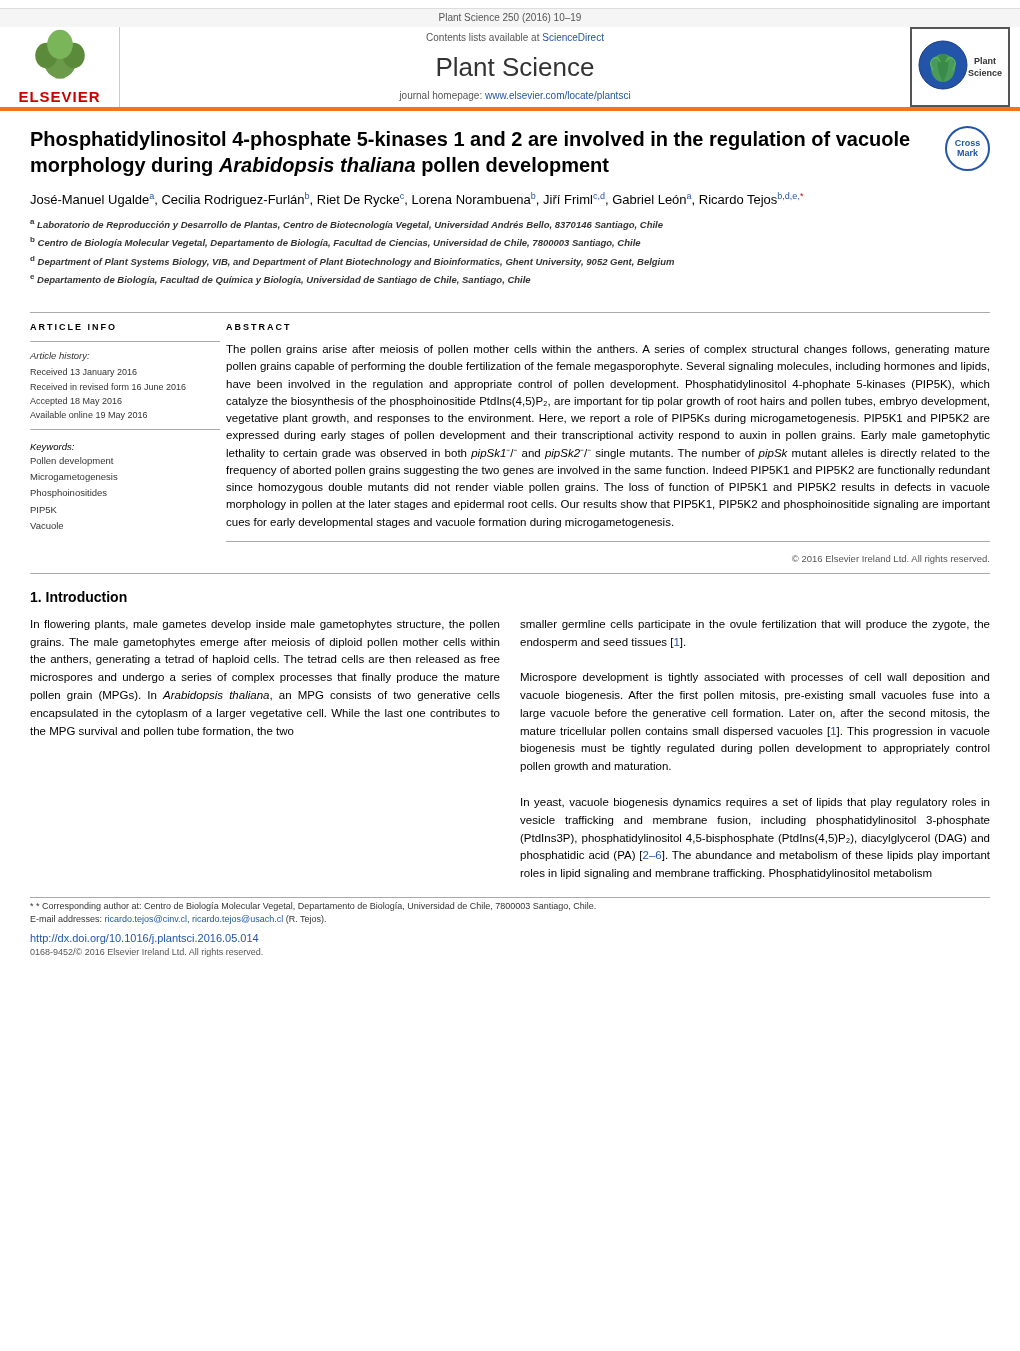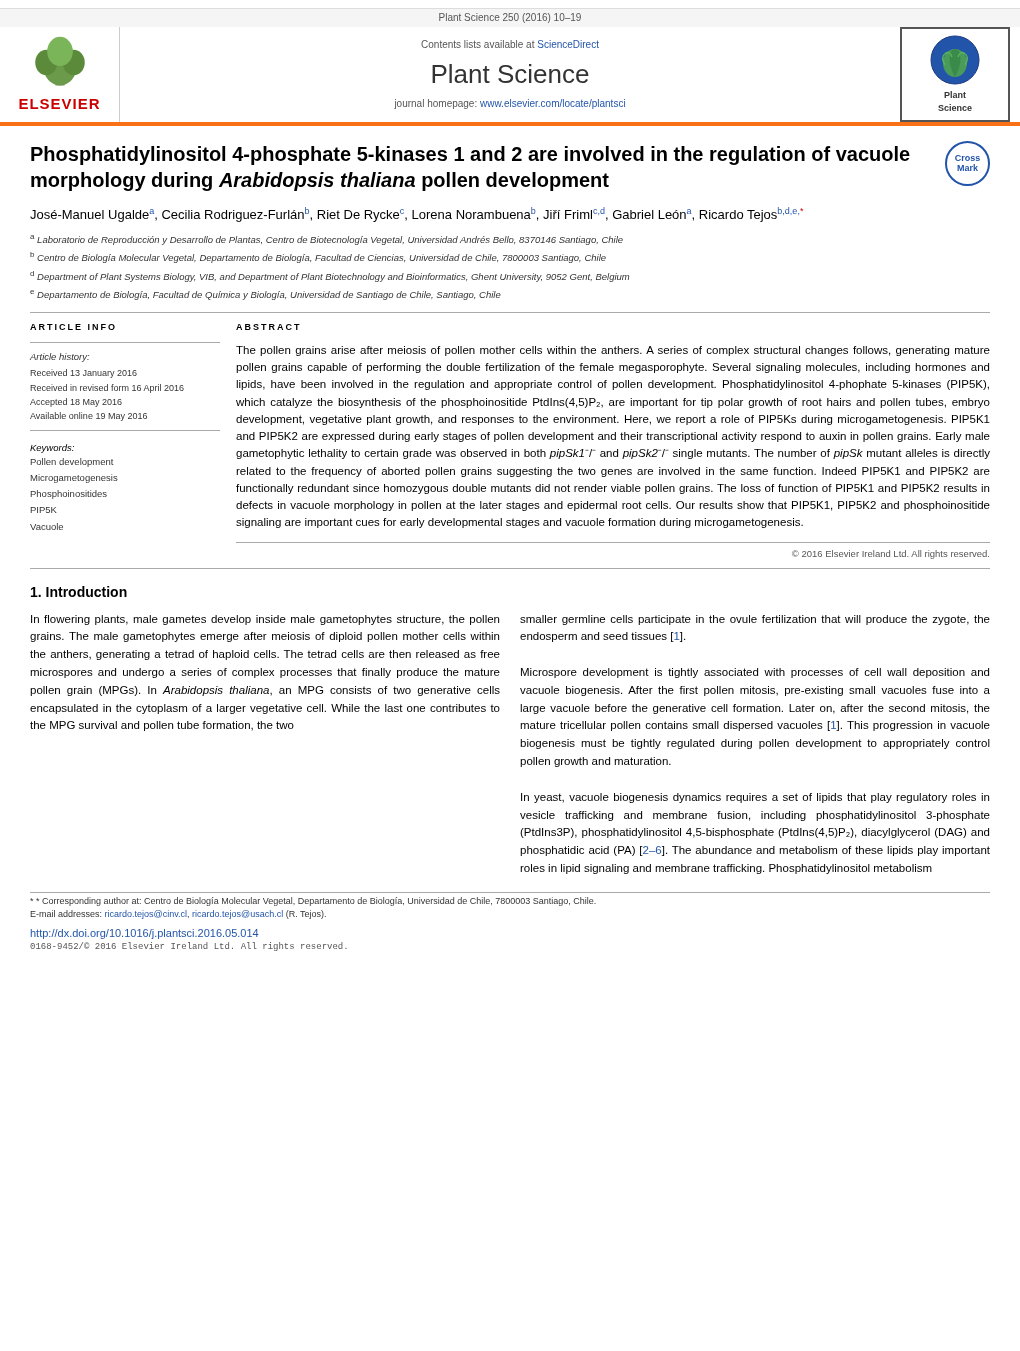--- a/index.html
+++ b/index.html
@@ -75,24 +75,24 @@
     .homepage-link {
       font-size: 10px;
       color: #555;
       font-family: Arial, sans-serif;
     }
     .homepage-link a {
       color: #2255aa;
       text-decoration: none;
     }
     .journal-logo-box {
-      width: 110px;
+      width: 100px;
       border: 2px solid #555;
       display: flex;
-      flex-direction: column;
+      flex-direction: row;
       align-items: center;
       justify-content: center;
       padding: 6px;
       flex-shrink: 0;
     }
     .journal-logo-box .logo-title {
       font-size: 9px;
       font-weight: bold;
       font-family: Arial, sans-serif;
       color: #333;
@@ -173,41 +173,42 @@
     }
     .authors .star {
       color: #c00;
     }
 
     
     .affiliations {
       font-size: 9.5px;
       font-family: Arial, sans-serif;
       color: #333;
-      margin-bottom: 10px;
+      margin-bottom: 24px;
       line-height: 1.5;
+      font-weight: bold;
     }
     .affiliations p {
       margin-bottom: 2px;
     }
     .affiliations sup {
       font-size: 8px;
     }
 
     
     .divider {
       border: none;
       border-top: 1px solid #aaa;
       margin: 8px 0;
     }
 
     
     .two-col {
       display: flex;
-      gap: 16px;
+      gap: 6px;
       margin-top: 8px;
     }
     .col-left {
       width: 190px;
       flex-shrink: 0;
     }
     .col-right {
       flex: 1;
     }
 
@@ -264,21 +265,21 @@
       color: #000;
     }
 
     .copyright-line {
       font-size: 9.5px;
       font-family: Arial, sans-serif;
       color: #555;
       text-align: right;
       margin-top: 10px;
       border-top: 1px solid #aaa;
-      padding-top: 4px;
+      padding-top: 10px;
     }
 
     
     .intro-section {
       margin-top: 14px;
     }
     .intro-heading {
       font-size: 14px;
       font-family: Arial, sans-serif;
       font-weight: bold;
@@ -317,21 +318,21 @@
       text-decoration: none;
     }
     .doi-line {
       font-size: 11px;
       font-family: Arial, sans-serif;
       color: #2255aa;
       margin-top: 4px;
     }
     .issn-line {
       font-size: 9px;
-      font-family: Liberation Mono, monospace;
+      font-family: Liberation Sans, sans-serif;
       color: #555;
     }
   </style>
 </head>
 <body>
 
 <div class="header">
   <div class="article-bar">
     <span>Plant Science 250 (2016) 10–19</span>
   </div>
@@ -401,21 +402,21 @@
 
   <hr class="divider">
 
   <div class="two-col">
 
     <div class="col-left">
       <div class="section-heading">ARTICLE INFO</div>
       <div class="article-info-box">
         <div class="info-group-title">Article history:</div>
         <div class="info-line">Received 13 January 2016</div>
-        <div class="info-line">Received in revised form 16 April 2016</div>
+        <div class="info-line">Received in revised form 16 June 2016</div>
         <div class="info-line">Accepted 18 May 2016</div>
         <div class="info-line">Available online 19 May 2016</div>
       </div>
       <div class="keywords-section">
         <div class="kw-title">Keywords:</div>
         <div class="kw-list">
           <div>Pollen development</div>
           <div>Microgametogenesis</div>
           <div>Phosphoinositides</div>
           <div>PIP5K</div>

